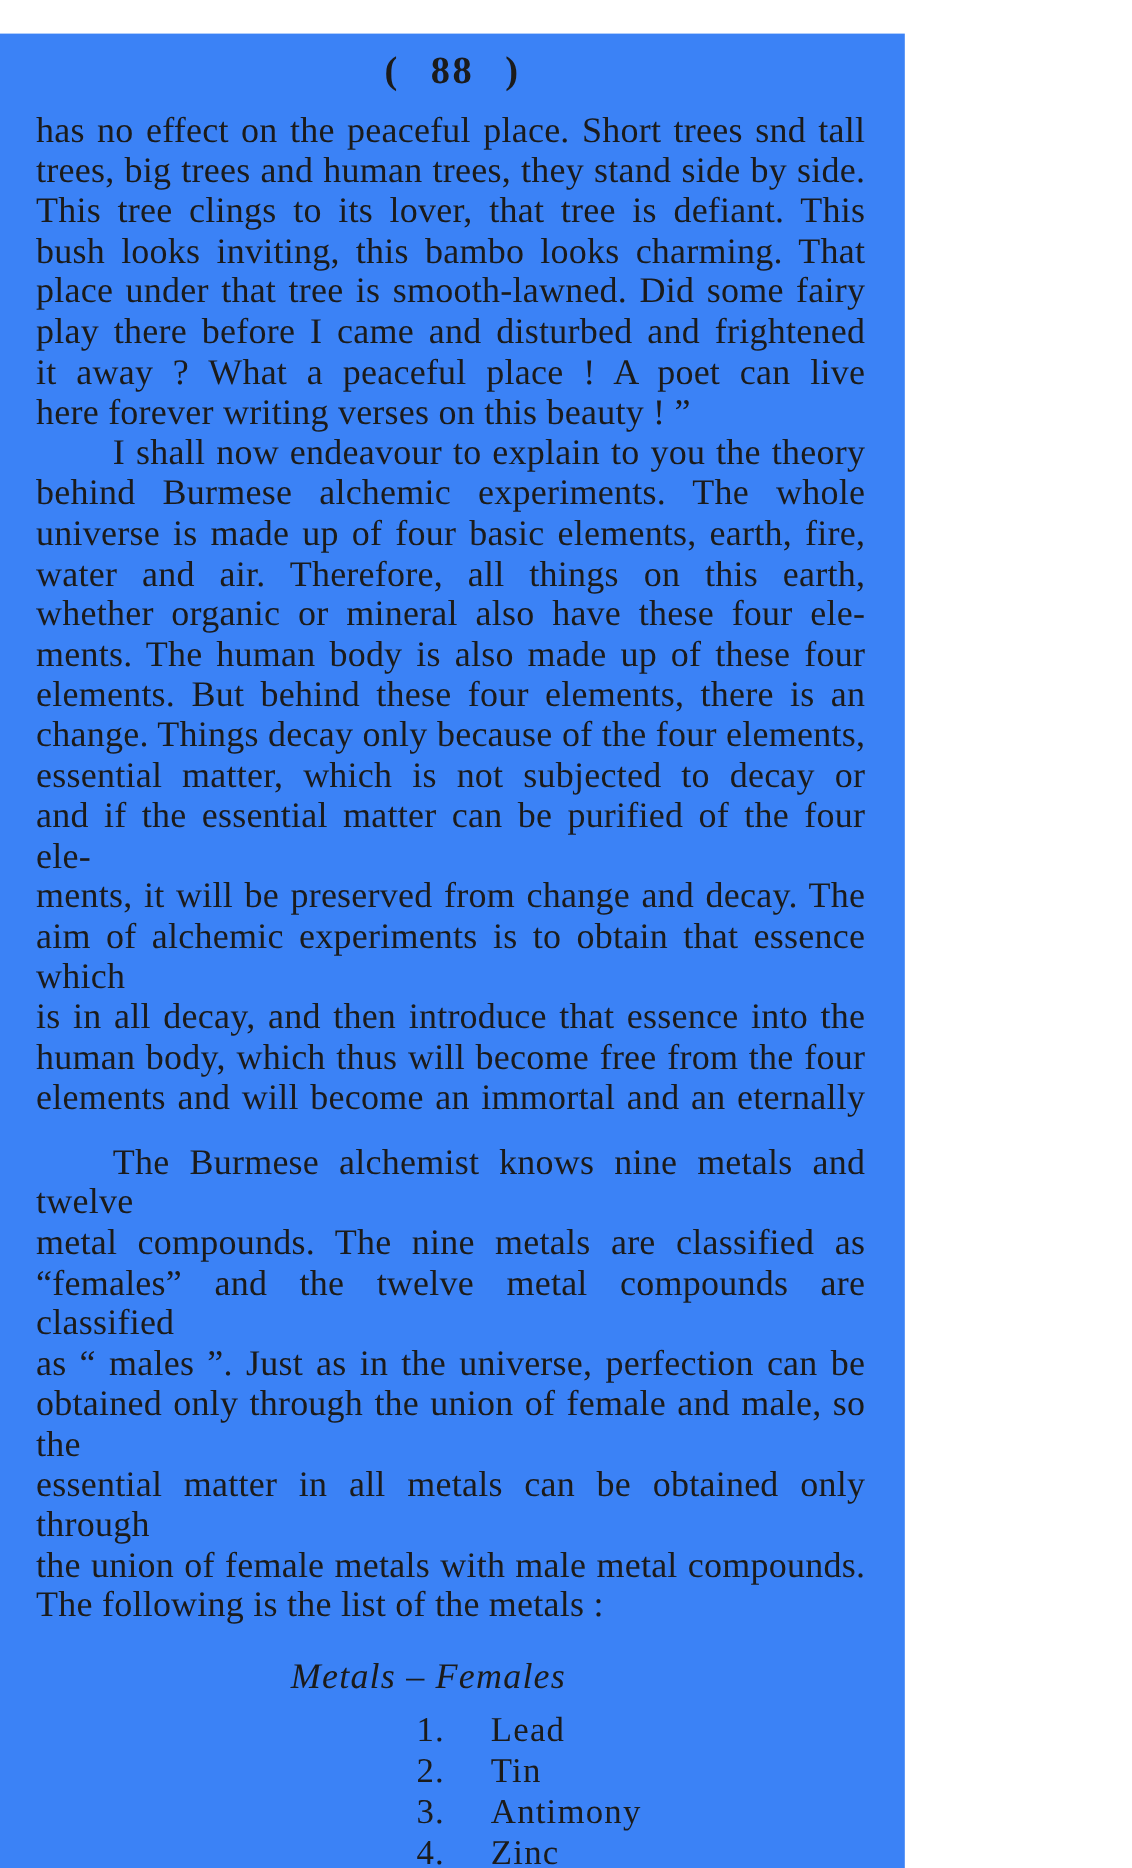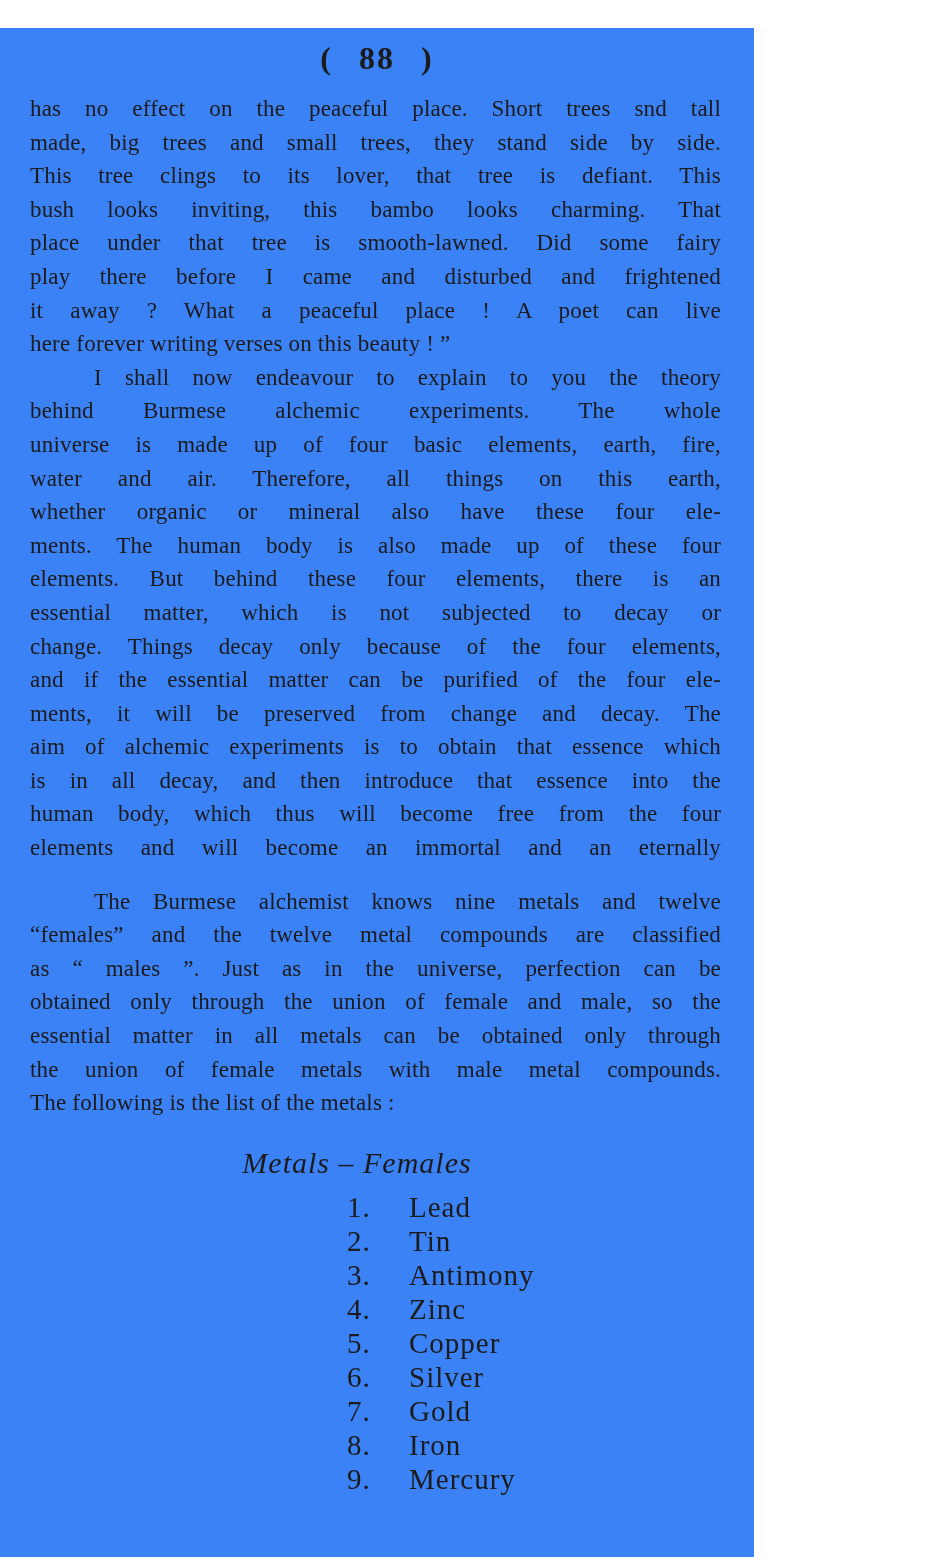--- a/index.html
+++ b/index.html
@@ -19,21 +19,21 @@
     text-align: center;
     font-size: 32px;
     line-height: 40px;
     word-spacing: 16px;
     letter-spacing: 2px;
     font-weight: bold;
   }
   .body-text {
     margin-top: 14px;
     padding: 0 33px 0 30px;
-    font-size: 23px;
+    font-size: 30px;
     letter-spacing: 0.2px;
   }
   .para { margin: 0; }
   .tline {
     text-align: justify;
     text-align-last: justify;
     line-height: 33.6px;
     min-height: 33.6px;
   }
   .tline-last { text-align-last: left; }
@@ -71,47 +71,48 @@
 </head>
 <body>
 
 <div class="page">
 
   <div class="page-number">( 88 )</div>
 
   <div class="body-text">
     <div class="para">
         <div class="tline">has no effect on the peaceful place. Short trees snd tall</div>
-        <div class="tline">made, big trees and small trees, they stand side by side.</div>
+        <div class="tline">trees, big trees and human trees, they stand side by side.</div>
         <div class="tline">This tree clings to its lover, that tree is defiant. This</div>
         <div class="tline">bush looks inviting, this bambo looks charming. That</div>
         <div class="tline">place under that tree is smooth-lawned. Did some fairy</div>
         <div class="tline">play there before I came and disturbed and frightened</div>
         <div class="tline">it away ? What a peaceful place ! A poet can live</div>
         <div class="tline tline-last">here forever writing verses on this beauty ! ”</div>
       </div>
     <div class="para para-indent">
         <div class="tline">I shall now endeavour to explain to you the theory</div>
         <div class="tline">behind Burmese alchemic experiments. The whole</div>
         <div class="tline">universe is made up of four basic elements, earth, fire,</div>
         <div class="tline">water and air. Therefore, all things on this earth,</div>
         <div class="tline">whether organic or mineral also have these four ele-</div>
         <div class="tline">ments. The human body is also made up of these four</div>
         <div class="tline">elements. But behind these four elements, there is an</div>
+        <div class="tline">change. Things decay only because of the four elements,</div>
         <div class="tline">essential matter, which is not subjected to decay or</div>
-        <div class="tline">change. Things decay only because of the four elements,</div>
         <div class="tline">and if the essential matter can be purified of the four ele-</div>
         <div class="tline">ments, it will be preserved from change and decay. The</div>
         <div class="tline">aim of alchemic experiments is to obtain that essence which</div>
         <div class="tline">is in all decay, and then introduce that essence into the</div>
         <div class="tline">human body, which thus will become free from the four</div>
         <div class="tline">elements and will become an immortal and an eternally</div>
       </div>
     <div class="para para-indent para-gap">
         <div class="tline">The Burmese alchemist knows nine metals and twelve</div>
+        <div class="tline">metal compounds. The nine metals are classified as</div>
         <div class="tline">“females” and the twelve metal compounds are classified</div>
         <div class="tline">as “ males ”. Just as in the universe, perfection can be</div>
         <div class="tline">obtained only through the union of female and male, so the</div>
         <div class="tline">essential matter in all metals can be obtained only through</div>
         <div class="tline">the union of female metals with male metal compounds.</div>
         <div class="tline tline-last">The following is the list of the metals :</div>
       </div>
   </div>
 
   <div class="metals-heading">Metals – Females</div>

